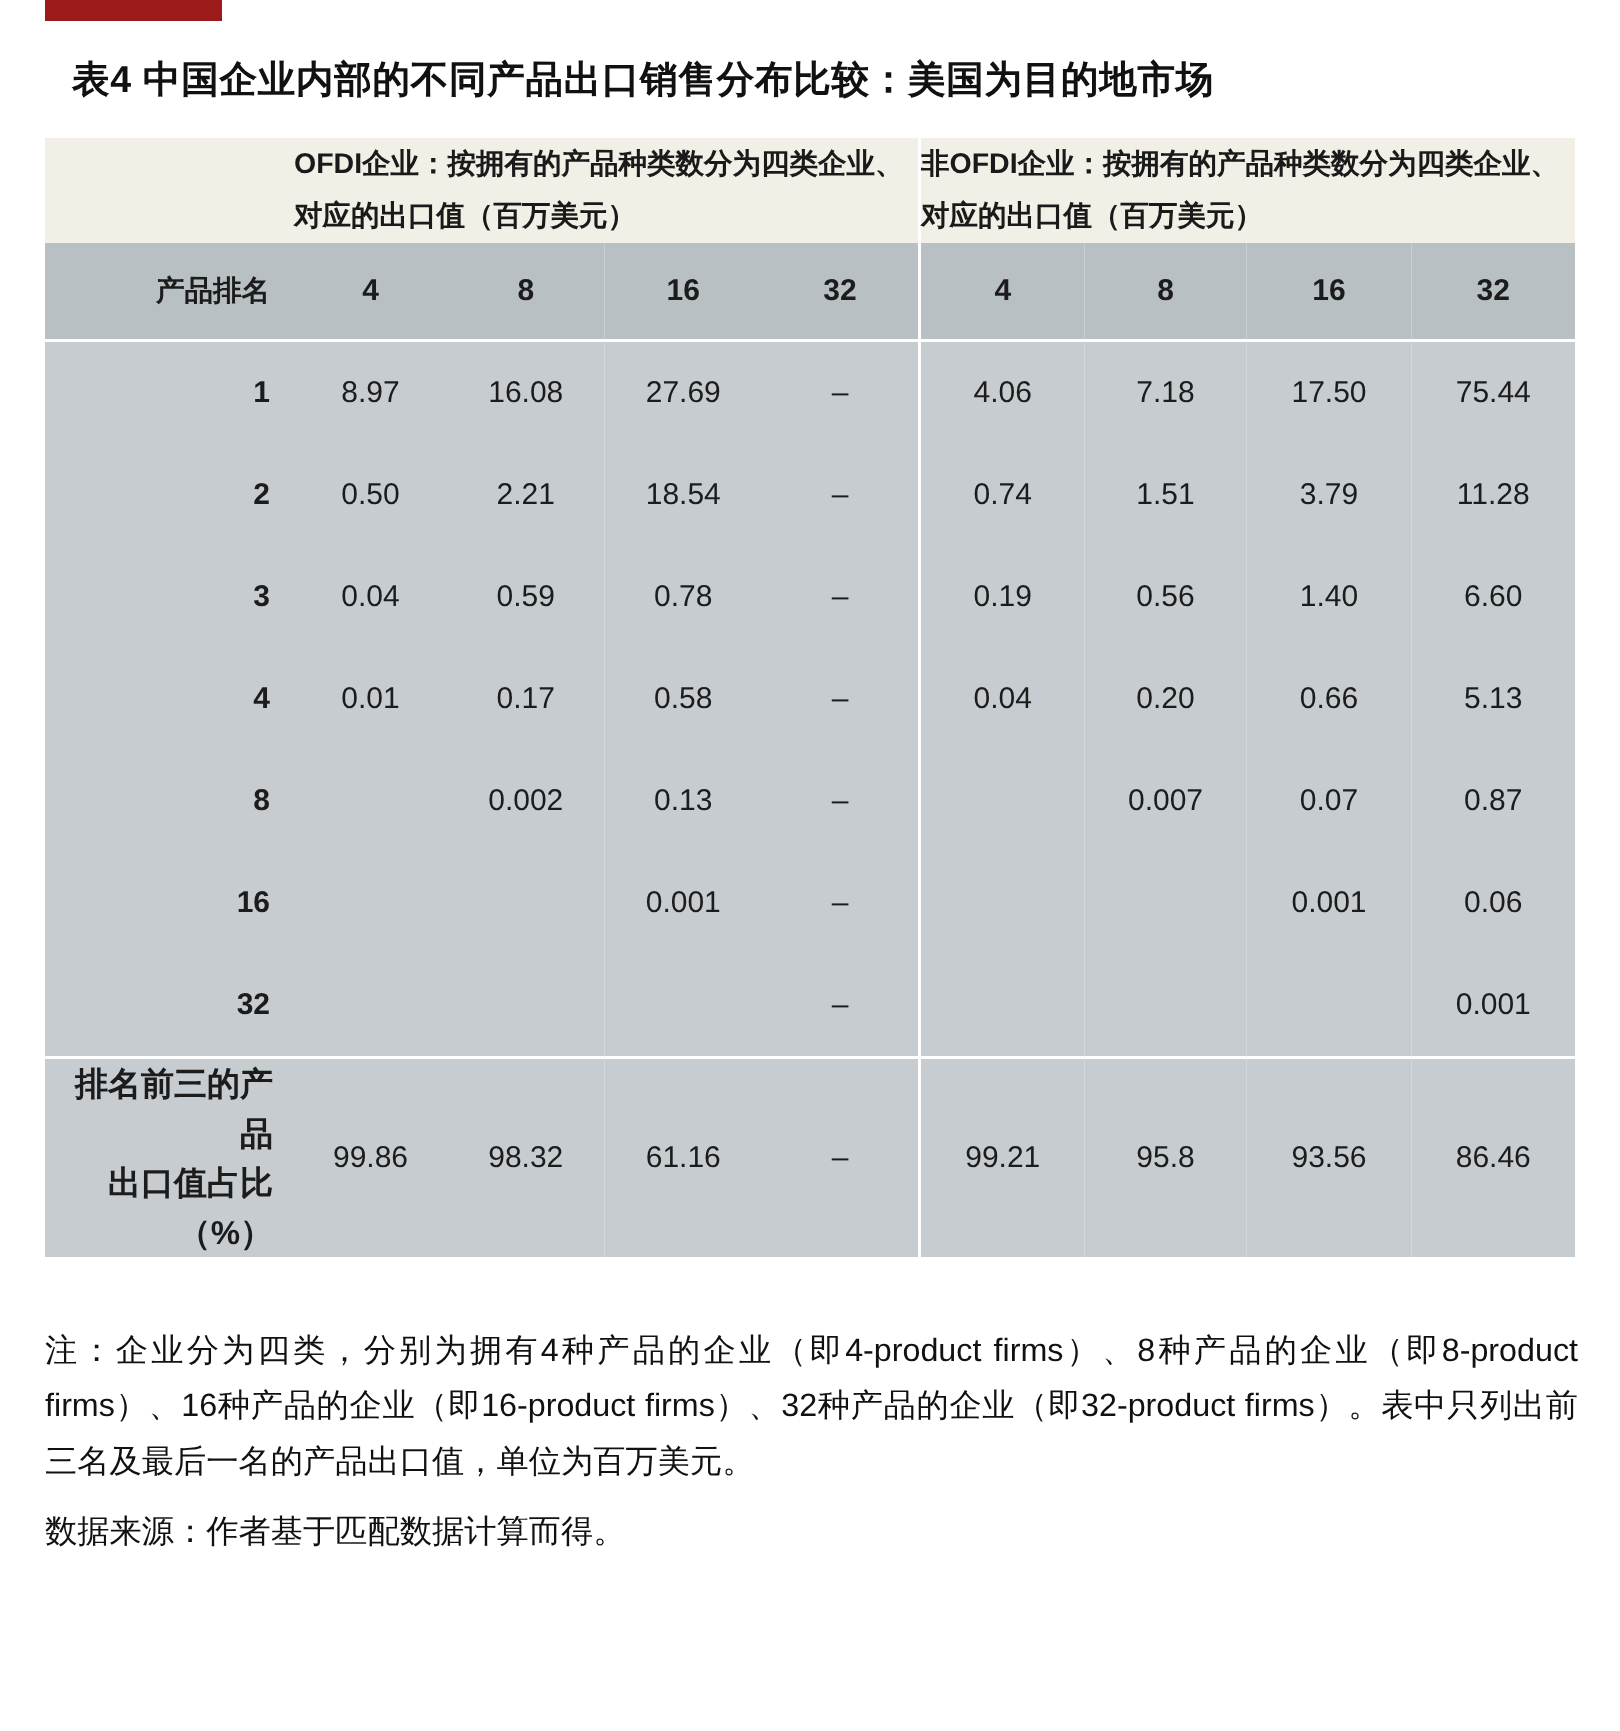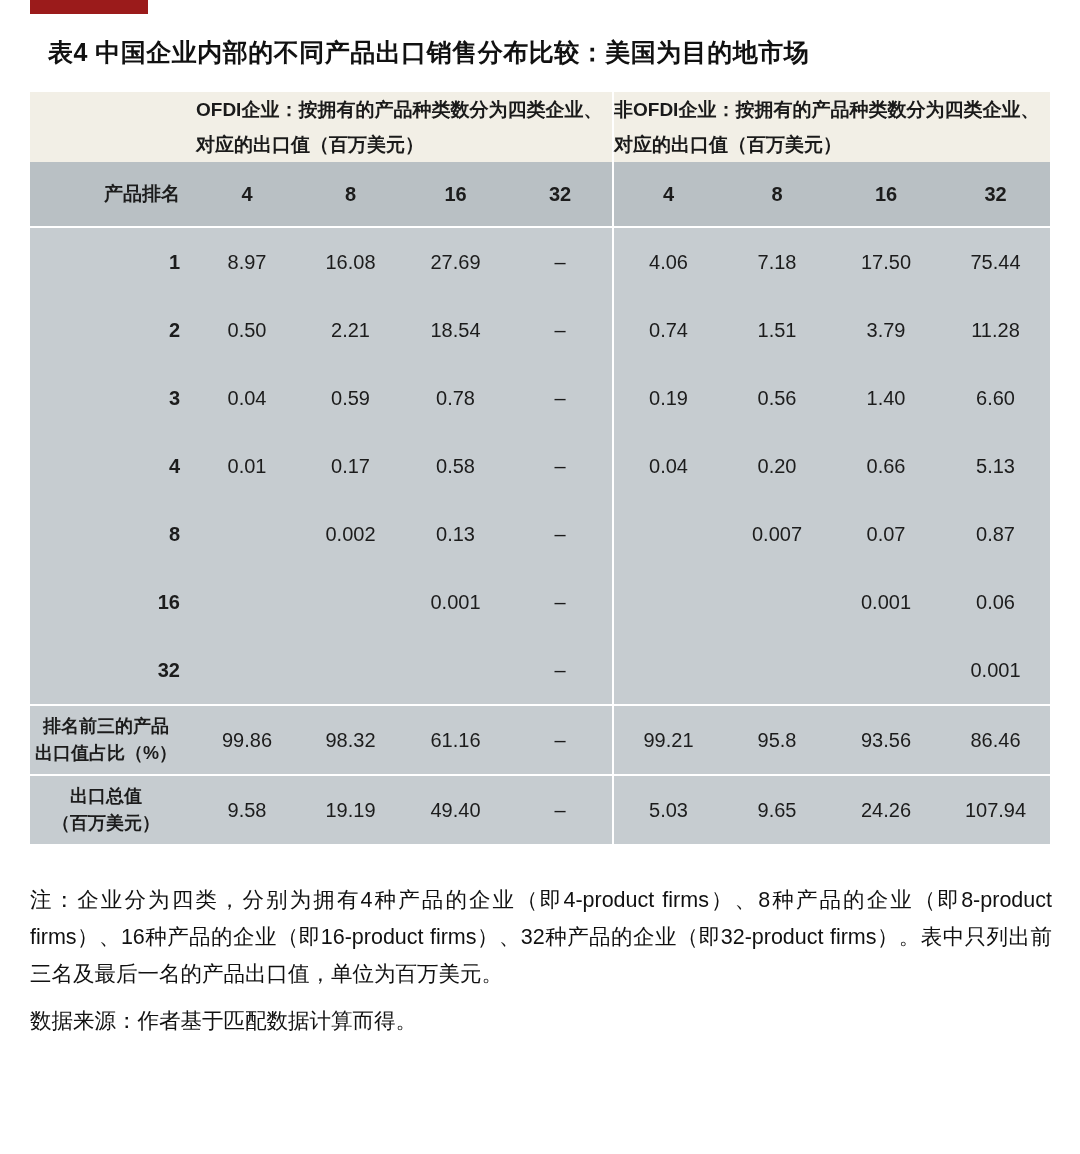--- a/index.html
+++ b/index.html
@@ -90,24 +90,24 @@
   }
   .summary-row td {
     background: #c6ccd0;
     height: 68px;
     text-align: center;
     font-size: 20px;
     color: #1c1c1c;
     vertical-align: middle;
   }
   .summary-row td.rowlabel {
-    text-align: center;
+    text-align: right;
     padding-right: 14px;
     font-weight: bold;
-    font-size: 18px;
+    font-size: 22px;
     line-height: 1.5;
   }
   .sep-top td {
     border-top: 2px solid #ffffff;
   }
   .vline-right {
     border-right: 2px solid #ffffff;
   }
   .notes {
     position: absolute;
@@ -261,34 +261,20 @@
         <td>99.86</td>
         <td>98.32</td>
         <td>61.16</td>
         <td class="vline-right dash">–</td>
         <td>99.21</td>
         <td>95.8</td>
         <td>93.56</td>
         <td>86.46</td>
       </tr>
 
-      <tr class="summary-row sep-top">
-        <td class="rowlabel">
-          <div>出口总值</div>
-          <div>（百万美元）</div>
-        </td>
-        <td>9.58</td>
-        <td>19.19</td>
-        <td>49.40</td>
-        <td class="vline-right dash">–</td>
-        <td>5.03</td>
-        <td>9.65</td>
-        <td>24.26</td>
-        <td>107.94</td>
-      </tr>
     </tbody>
   </table>
 
   <div class="notes">
     <p>注：企业分为四类，分别为拥有4种产品的企业（即4-product firms）、8种产品的企业（即8-product firms）、16种产品的企业（即16-product firms）、32种产品的企业（即32-product firms）。表中只列出前三名及最后一名的产品出口值，单位为百万美元。</p>
     <p class="src">数据来源：作者基于匹配数据计算而得。</p>
   </div>
 
 </div>
 

